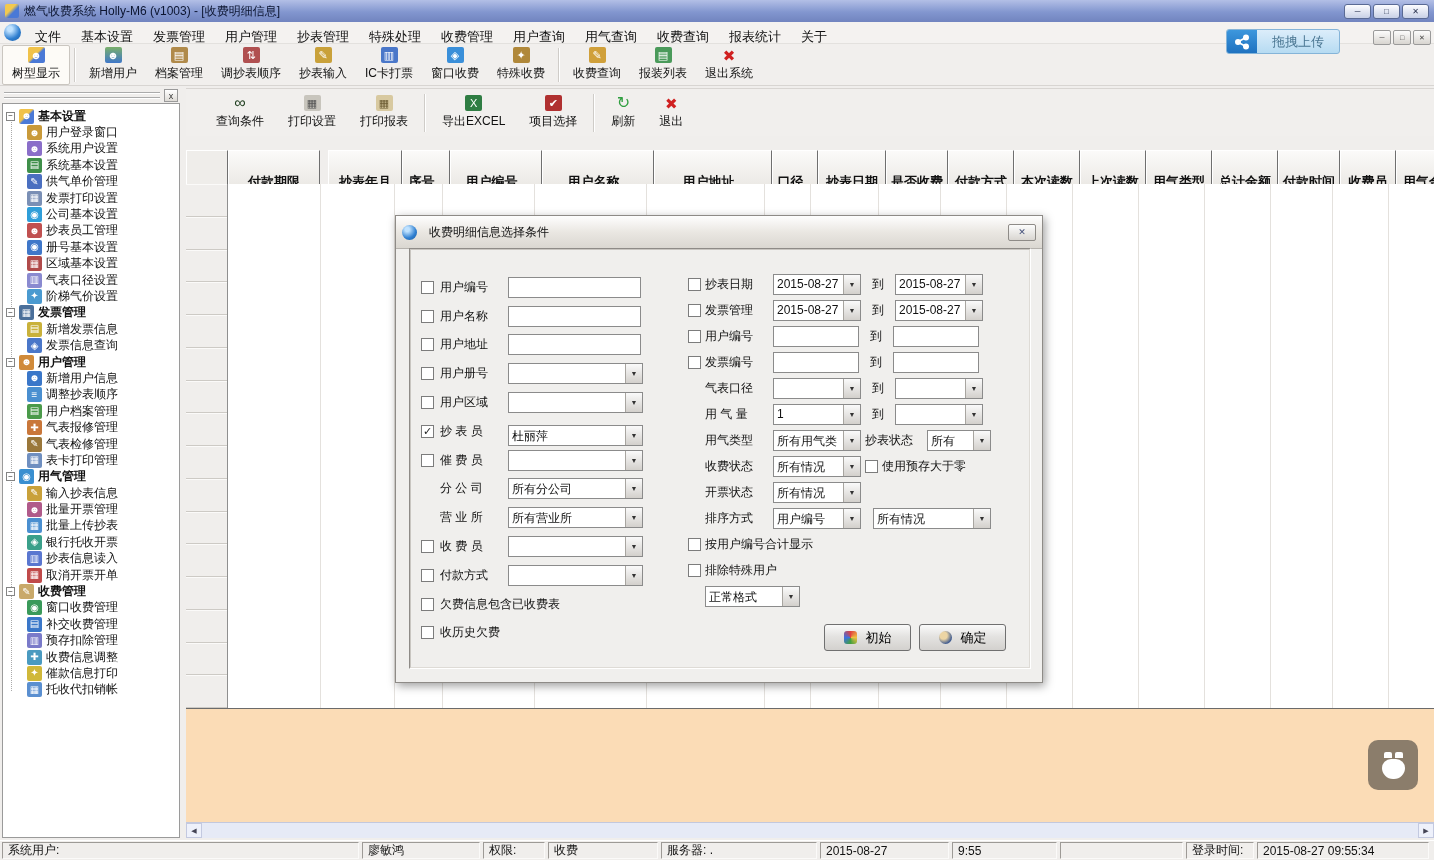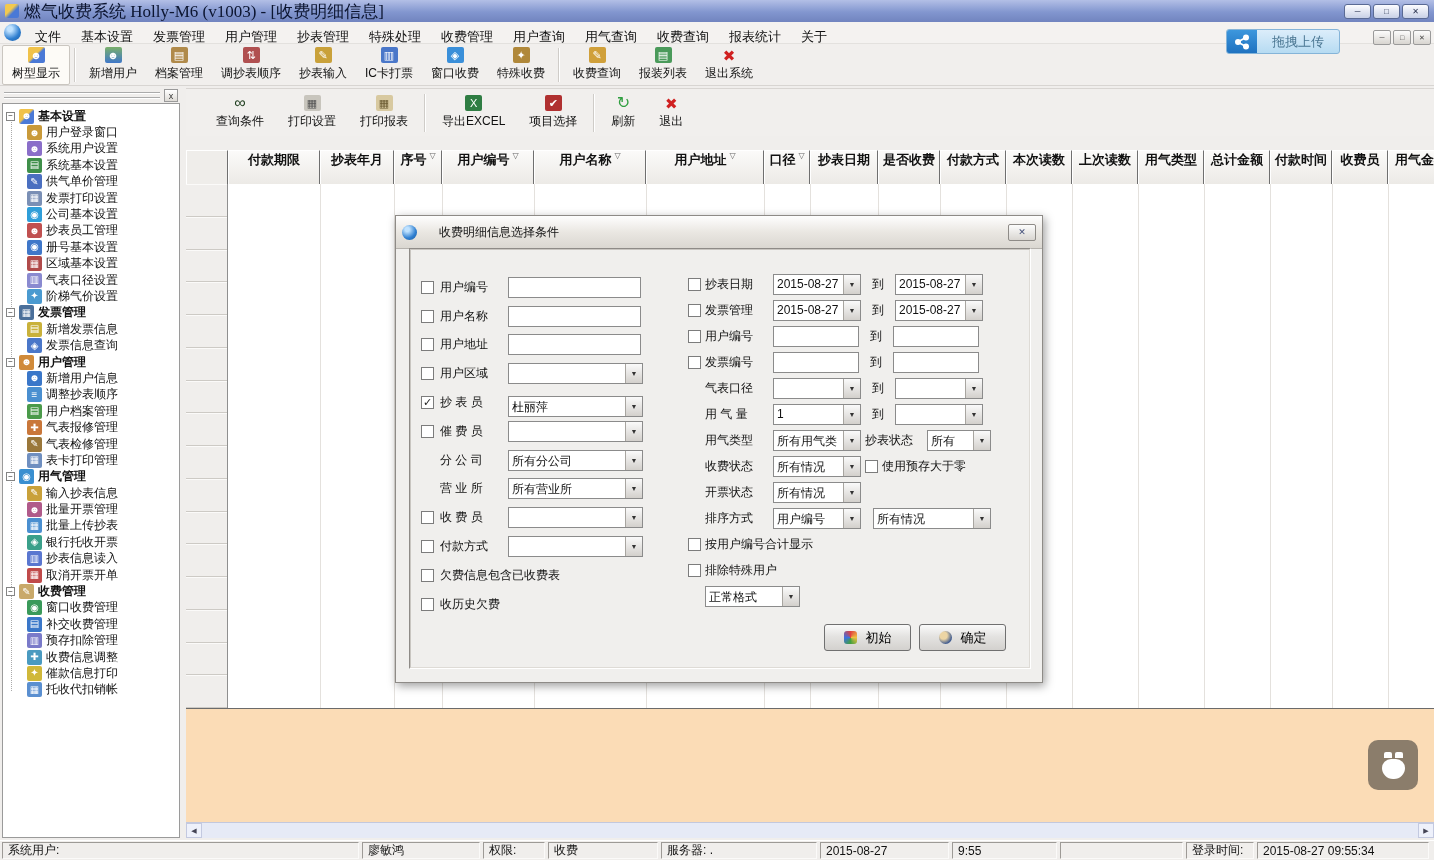--- a/index.html
+++ b/index.html
@@ -3,21 +3,21 @@
 <meta charset="utf-8">
 <style>
   html,body{margin:0;padding:0;background:#d8d5d0;}
   *{box-sizing:border-box;}
   .screen{position:relative;width:1434px;height:860px;background:#f0eeec;overflow:hidden;
           font-family:"Liberation Sans","DejaVu Sans",sans-serif;font-size:12px;color:#111;}
   
   .titlebar{position:absolute;top:0;left:0;right:0;height:22px;
     background:linear-gradient(#b3bfe6,#8296cf 55%,#7184bf);display:flex;align-items:center;padding:0 5px;gap:5px;}
   .title-ico{width:14px;height:14px;border-radius:2px;background:linear-gradient(135deg,#f3c94e 40%,#4a79d6 60%);flex:none;}
-  .title-text{font-size:17px;color:#0c1530;white-space:nowrap;font-family:Liberation Serif, serif;}
+  .title-text{font-size:12px;color:#0c1530;white-space:nowrap;}
   .win-controls{margin-left:auto;display:flex;gap:2px;}
   .wbtn{width:27px;height:15px;border:1px solid #5a6a94;border-radius:3px;
     background:linear-gradient(#fdfdff,#c8d0e6);display:flex;align-items:center;justify-content:center;
     font-size:8px;color:#2a3350;}
   
   .menubar{position:absolute;top:22px;left:0;right:0;height:22px;background:#f4f2f0;
     display:flex;align-items:center;padding-left:4px;border-bottom:1px solid #e3e1de;}
   .app-swirl{width:17px;height:17px;border-radius:50%;flex:none;margin-right:4px;
     background:radial-gradient(circle at 35% 30%,#bfe2ff 15%,#2f7fd0 60%,#1a5aa0);}
   .menu-item{padding:0 10px;font-size:13px;white-space:nowrap;margin-top:8px;}
@@ -56,21 +56,21 @@
     justify-content:center;font-size:8px;line-height:1;color:#333;flex:none;}
   .tg-lbl{font-weight:bold;}
   
   #query-toolbar{position:absolute;left:186px;top:88px;right:0;height:48px;background:#f1efed;
     display:flex;align-items:center;padding-left:18px;border-top:1px solid #d8d5d2;}
   #query-toolbar .tbtn{height:44px;padding:2px 12px;}
   #query-toolbar .tsep{height:38px;}
   
   #grid-header{position:absolute;left:186px;top:150px;right:0;height:34px;display:flex;overflow:hidden;}
   .th{height:42px;background:linear-gradient(#fbfaf9,#e9e6e2);border:1px solid;border-color:#ffffff #6f6f6f #6f6f6f #ffffff;
-    display:flex;align-items:flex-start;justify-content:center;gap:3px;font-weight:bold;font-size:13px;flex:none;overflow:hidden;white-space:nowrap;}
+    display:flex;align-items:flex-end;justify-content:center;gap:3px;font-weight:bold;font-size:13px;flex:none;overflow:hidden;white-space:nowrap;}
   .th.corner{background:#efedea;}
   .sortmark{font-size:8px;color:#666;}
   #grid-body{position:absolute;left:186px;top:184px;right:0;height:524px;background:#fff;overflow:hidden;}
   .vline{position:absolute;top:0;bottom:0;width:1px;background:#e4e1dd;}
   #rowheads{position:absolute;left:0;top:0;bottom:0;width:42px;display:flex;flex-direction:column;
     border-right:1px solid #8f8f8f;background:#f0eeec;}
   .rh-cell{flex:1;border-top:1px solid #fbfaf9;border-bottom:1px solid #cdcac5;}
   
   .peach{position:absolute;left:186px;top:708px;right:0;height:114px;background:#fbdcb6;border-top:1px solid #6b6b6b;}
   .hscroll{position:absolute;left:186px;right:0;bottom:22px;height:16px;background:#e6eaf6;border-top:1px solid #c3c8dd;display:flex;}
@@ -84,21 +84,21 @@
   
   .mouse-overlay{position:absolute;right:16px;top:740px;width:50px;height:50px;border-radius:10px;background:#8b7d6b;
     z-index:120;display:flex;flex-direction:column;align-items:center;justify-content:center;}
   .mbtns{display:flex;gap:3px;margin-bottom:1px;}
   .mbtns span{width:8px;height:6px;background:#fff;border-radius:2px 2px 0 0;}
   .mouse-body{width:23px;height:20px;background:#fff;border-radius:9px 9px 11px 11px;}
   
   .dialog{position:absolute;left:395px;top:215px;width:648px;height:468px;background:#f0efed;z-index:100;
     border:1px solid #8e8b87;box-shadow:2px 3px 9px rgba(0,0,0,.38);}
   .dlg-title{height:24px;background:linear-gradient(#fefefe,#eae7e2 50%,#dad7d1);border-bottom:1px solid #b5b2ad;
-    display:flex;align-items:center;padding:16px 6px;gap:22px;font-size:12px;}
+    display:flex;align-items:center;padding:16px 6px;gap:12px;font-size:12px;}
   .dlg-ico{width:15px;height:15px;border-radius:50%;background:radial-gradient(circle at 35% 30%,#bfe2ff 15%,#2f7fd0 60%,#1a5aa0);flex:none;}
   .dlg-close{margin-left:auto;width:28px;height:17px;background:linear-gradient(#fcfcfc,#d9d6d1);border:1px solid #8e8b87;
     border-radius:2px;display:flex;align-items:center;justify-content:center;font-size:9px;color:#44507a;}
   .dlg-inner{position:absolute;left:13px;top:32px;width:622px;height:421px;border:1px solid;border-color:#8e8b87 #ffffff #ffffff #8e8b87;}
   .dlg-inner2{position:absolute;inset:0;border:1px solid;border-color:#c9c6c1 #dedbd6 #dedbd6 #c9c6c1;}
   #dlg-left{position:absolute;left:25px;top:57px;width:252px;}
   .dl-row{height:28.8px;display:flex;align-items:center;gap:6px;}
   #dlg-right{position:absolute;left:292px;top:55px;width:340px;}
   .dr-row{height:26px;display:flex;align-items:center;gap:4px;}
   .flabel{font-size:12px;flex:none;white-space:nowrap;}
@@ -411,21 +411,21 @@
         <span class="ic16 noBg" style="color: rgb(208, 32, 32); font-size: 15px;">✖</span>
         <span class="tlbl">退出</span>
       </div>
     </div>
 
   <div id="grid-header">
       <div class="th corner" style="width: 42px;"></div>
       <div class="th" style="width: 92px;">
         <span class="th-lbl">付款期限</span>
       </div>
-      <div class="th" style="width: 74px;">
+      <div class="th" style="width: 74px; margin-left: 8px;">
         <span class="th-lbl">抄表年月</span>
       </div>
       <div class="th" style="width: 48px;">
         <span class="th-lbl">序号</span>
         <span class="sortmark">▽</span>
       </div>
       <div class="th" style="width: 92px;">
         <span class="th-lbl">用户编号</span>
         <span class="sortmark">▽</span>
       </div>
@@ -558,20 +558,28 @@
           <span class="flabel" style="width: 62px;">用户名称</span>
           <span class="tin" style="width: 133px;"></span>
         </div>
         <div class="dl-row">
           <span class="chk"></span>
           <span class="flabel" style="width: 62px;">用户地址</span>
           <span class="tin" style="width: 133px;"></span>
         </div>
         <div class="dl-row">
           <span class="chk"></span>
+          <span class="flabel" style="width: 62px;">用户册号</span>
+          <span class="combo" style="width: 135px;">
+            <span class="cv"></span>
+            <span class="cb">▼</span>
+          </span>
+        </div>
+        <div class="dl-row">
+          <span class="chk"></span>
           <span class="flabel" style="width: 62px;">用户区域</span>
           <span class="combo" style="width: 135px;">
             <span class="cv"></span>
             <span class="cb">▼</span>
           </span>
         </div>
         <div class="dl-row">
           <span class="chk on">✓</span>
           <span class="flabel" style="width: 62px;">抄 表 员</span>
           <span class="combo" style="width: 135px; margin-top: 8px;">

